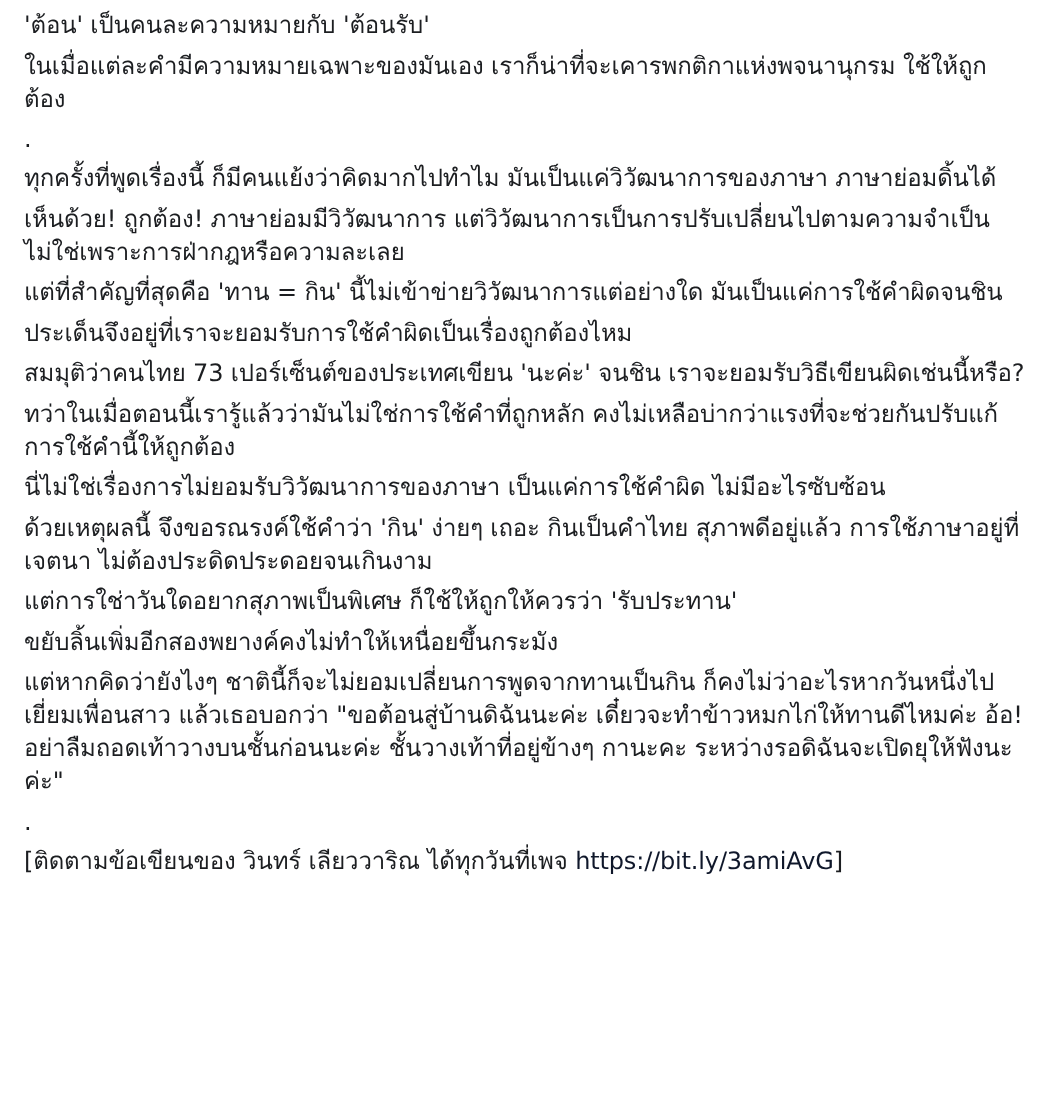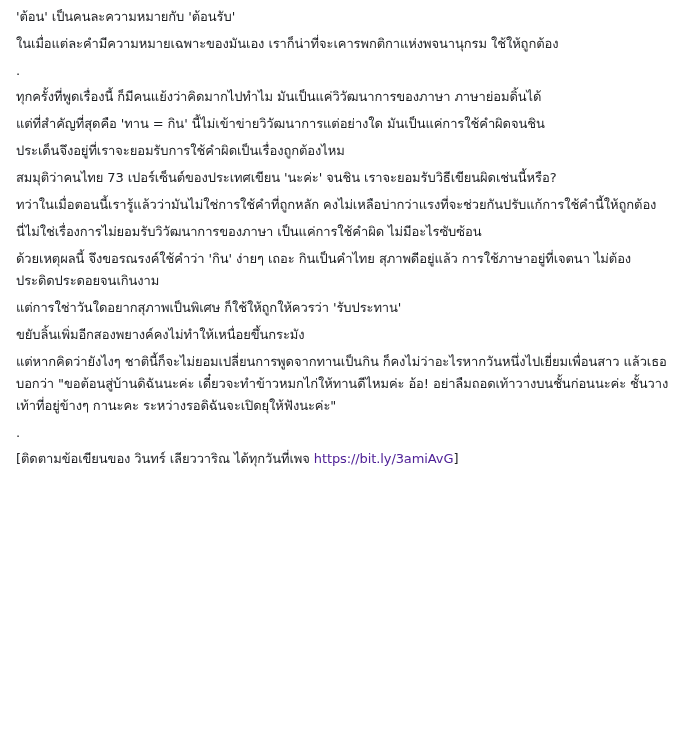--- a/index.html
+++ b/index.html
@@ -13,44 +13,45 @@
       overflow: hidden;
       font-family: "DejaVu Sans", "Liberation Sans", sans-serif;
       color: #1c1e21;
     }
     .post {
       position: relative;
       width: 700px;
       height: 742px;
       box-sizing: border-box;
       padding: 6px 16px 0 16px;
-      font-size: 13px;
+      font-size: 16px;
       line-height: 22px;
       letter-spacing: -0.1px;
     }
     .post p {
       margin: 0 0 5px 0;
       word-wrap: break-word;
     }
     .post p.dot {
       margin: 0 0 4px 0;
     }
     a.link {
-      color: #4c1d95;
+      color: #0f172a;
       text-decoration: none;
     }
   </style>
 </head>
 <body>
 
 <div class="post">
   <p>'ต้อน' เป็นคนละความหมายกับ 'ต้อนรับ'</p>
   <p>ในเมื่อแต่ละคำมีความหมายเฉพาะของมันเอง เราก็น่าที่จะเคารพกติกาแห่งพจนานุกรม ใช้ให้ถูกต้อง</p>
   <p class="dot">.</p>
   <p>ทุกครั้งที่พูดเรื่องนี้ ก็มีคนแย้งว่าคิดมากไปทำไม มันเป็นแค่วิวัฒนาการของภาษา ภาษาย่อมดิ้นได้</p>
+  <p>เห็นด้วย! ถูกต้อง! ภาษาย่อมมีวิวัฒนาการ แต่วิวัฒนาการเป็นการปรับเปลี่ยนไปตามความจำเป็น ไม่ใช่เพราะการฝ่ากฎหรือความละเลย</p>
   <p>แต่ที่สำคัญที่สุดคือ 'ทาน = กิน' นี้ไม่เข้าข่ายวิวัฒนาการแต่อย่างใด มันเป็นแค่การใช้คำผิดจนชิน</p>
   <p>ประเด็นจึงอยู่ที่เราจะยอมรับการใช้คำผิดเป็นเรื่องถูกต้องไหม</p>
   <p>สมมุติว่าคนไทย 73 เปอร์เซ็นต์ของประเทศเขียน 'นะค่ะ' จนชิน เราจะยอมรับวิธีเขียนผิดเช่นนี้หรือ?</p>
   <p>ทว่าในเมื่อตอนนี้เรารู้แล้วว่ามันไม่ใช่การใช้คำที่ถูกหลัก คงไม่เหลือบ่ากว่าแรงที่จะช่วยกันปรับแก้การใช้คำนี้ให้ถูกต้อง</p>
   <p>นี่ไม่ใช่เรื่องการไม่ยอมรับวิวัฒนาการของภาษา เป็นแค่การใช้คำผิด ไม่มีอะไรซับซ้อน</p>
   <p>ด้วยเหตุผลนี้ จึงขอรณรงค์ใช้คำว่า 'กิน' ง่ายๆ เถอะ กินเป็นคำไทย สุภาพดีอยู่แล้ว การใช้ภาษาอยู่ที่เจตนา ไม่ต้องประดิดประดอยจนเกินงาม</p>
   <p>แต่การใช่าวันใดอยากสุภาพเป็นพิเศษ ก็ใช้ให้ถูกให้ควรว่า 'รับประทาน'</p>
   <p>ขยับลิ้นเพิ่มอีกสองพยางค์คงไม่ทำให้เหนื่อยขึ้นกระมัง</p>
   <p>แต่หากคิดว่ายังไงๆ ชาตินี้ก็จะไม่ยอมเปลี่ยนการพูดจากทานเป็นกิน ก็คงไม่ว่าอะไรหากวันหนึ่งไปเยี่ยมเพื่อนสาว แล้วเธอบอกว่า "ขอต้อนสู่บ้านดิฉันนะค่ะ เดี๋ยวจะทำข้าวหมกไก่ให้ทานดีไหมค่ะ อ้อ! อย่าลืมถอดเท้าวางบนชั้นก่อนนะค่ะ ชั้นวางเท้าที่อยู่ข้างๆ กานะคะ ระหว่างรอดิฉันจะเปิดยุให้ฟังนะค่ะ"</p>
   <p class="dot">.</p>

